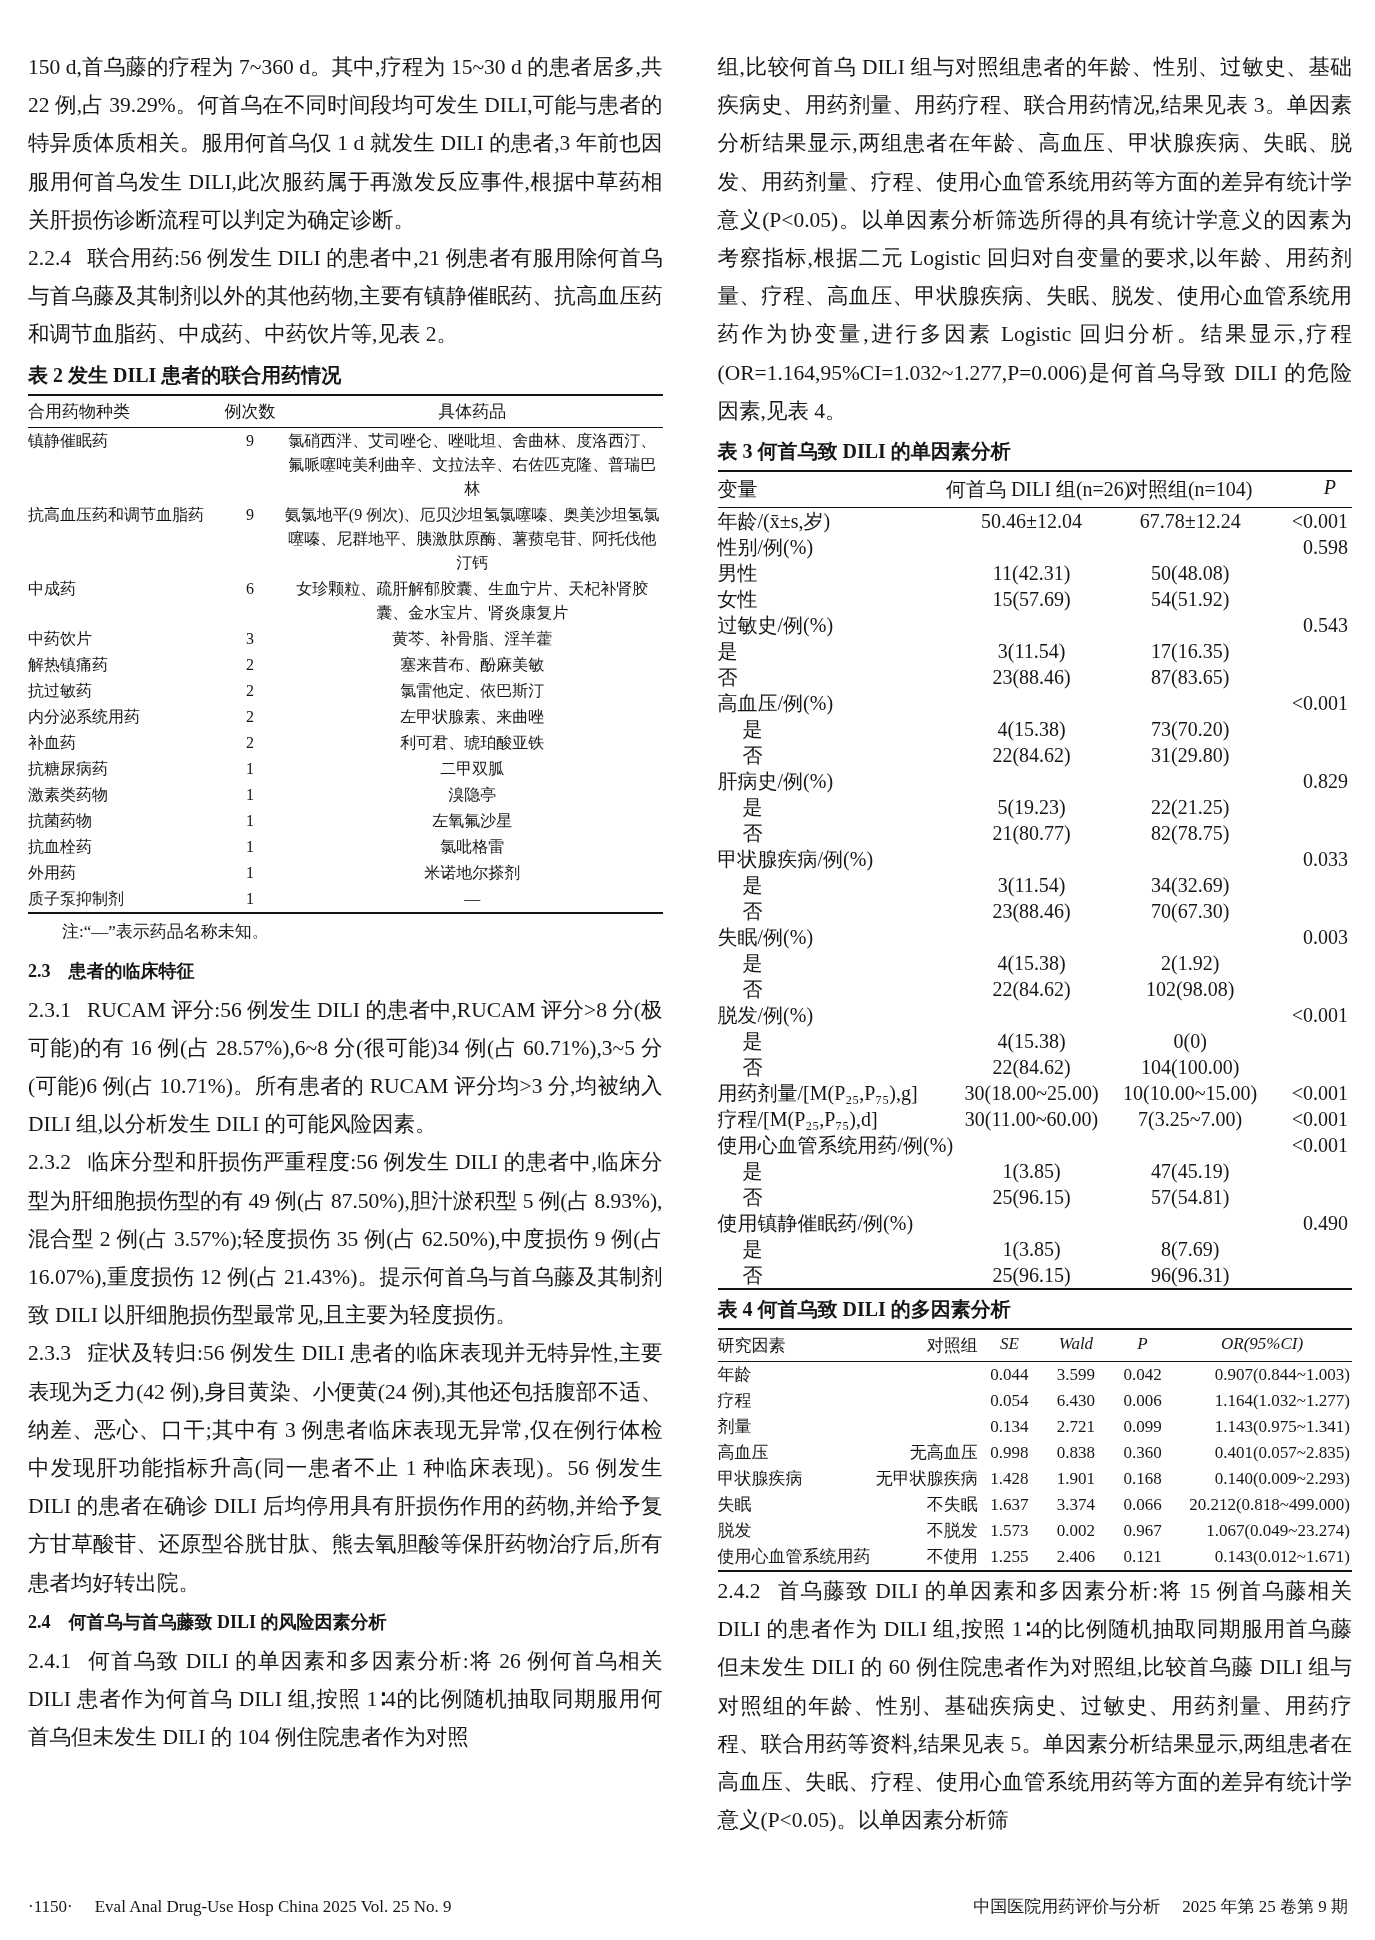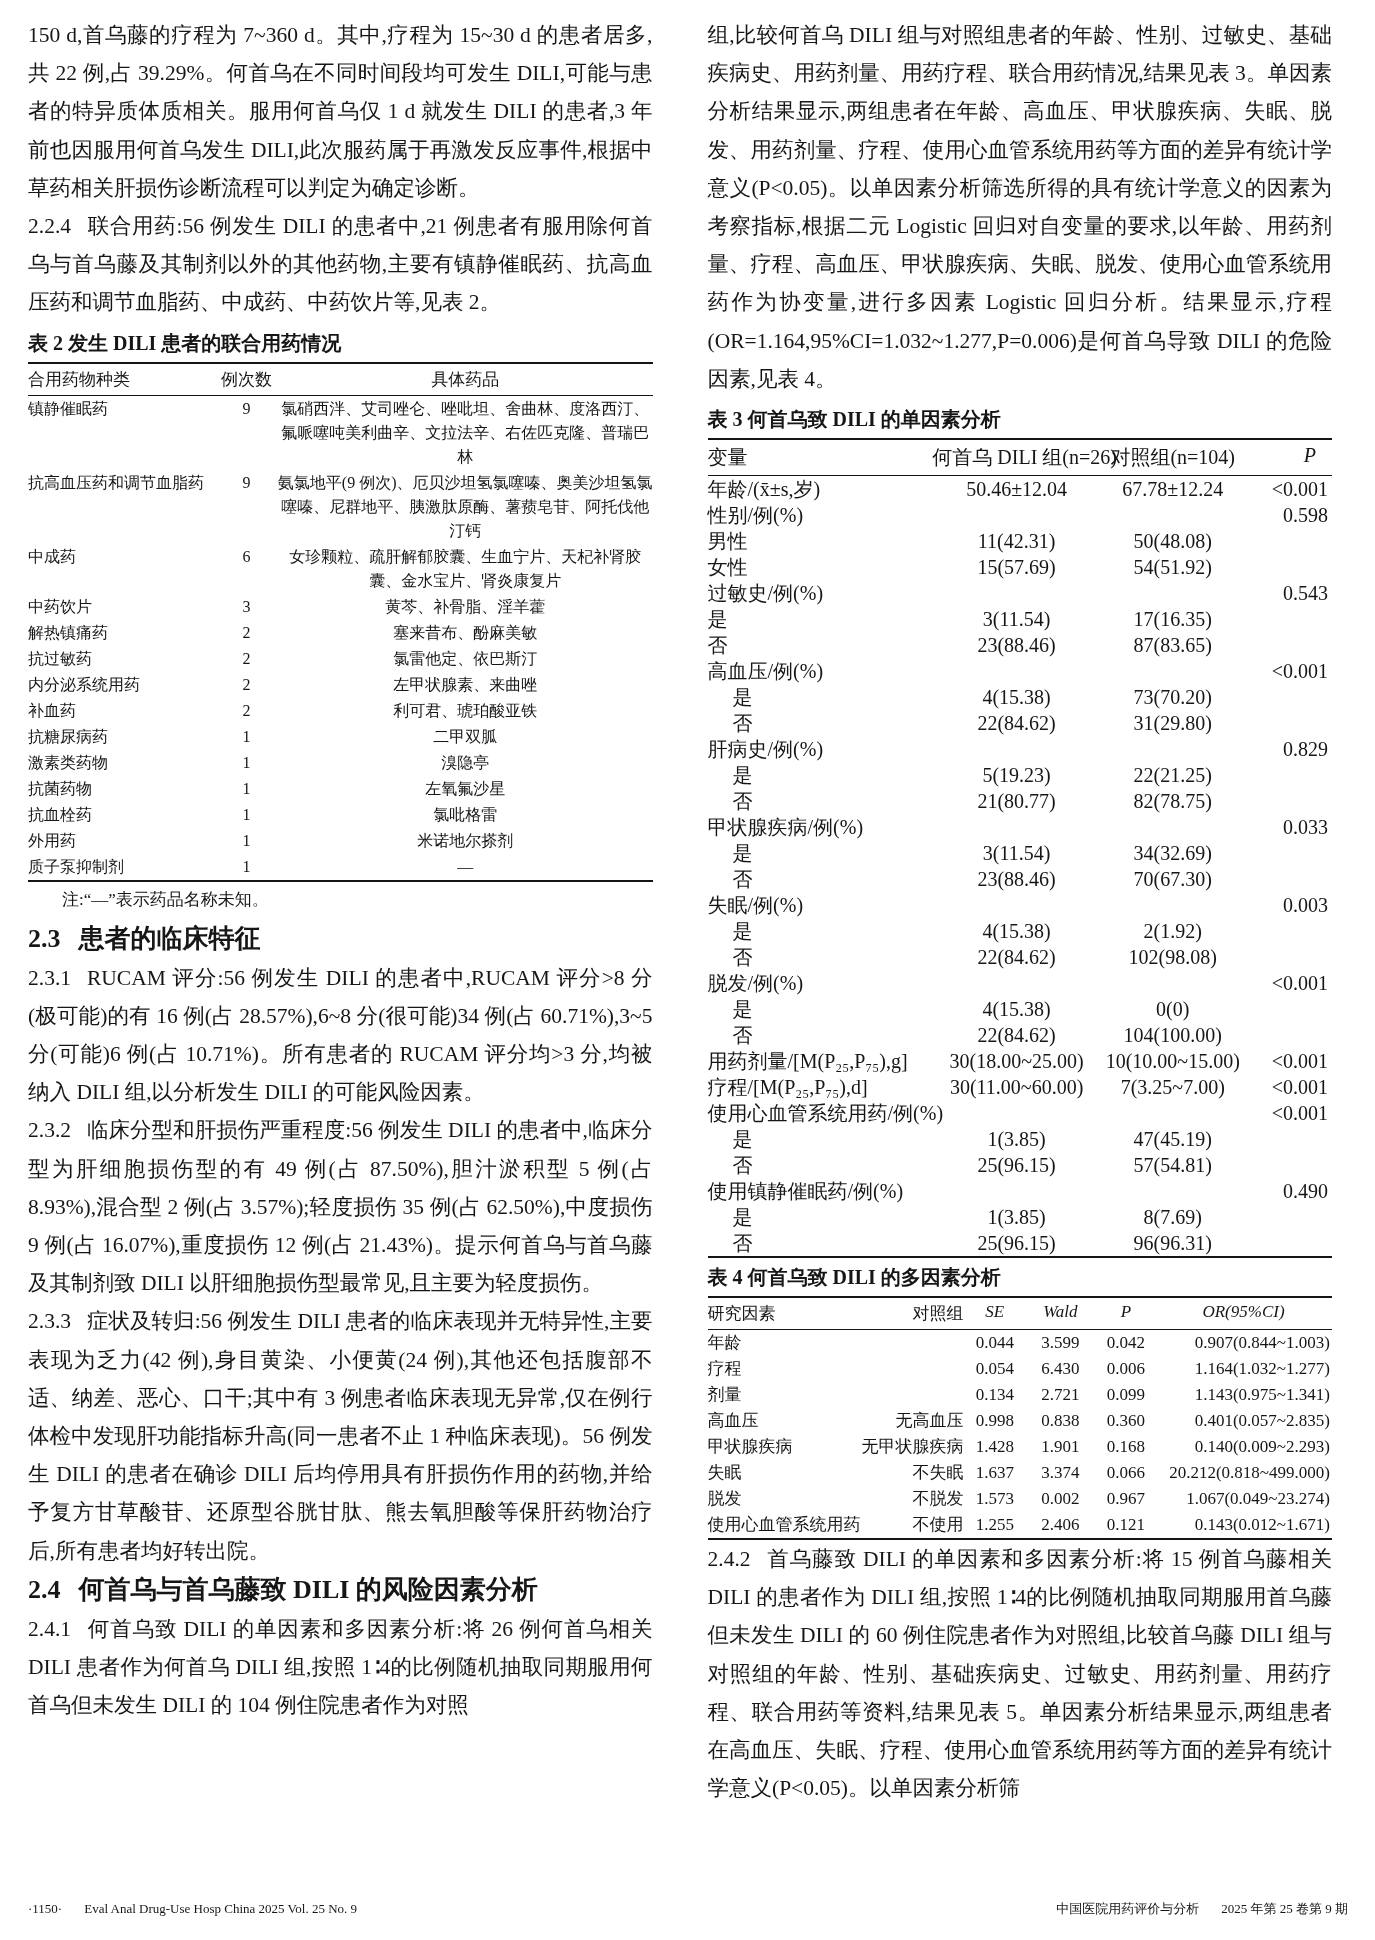--- a/index.html
+++ b/index.html
@@ -1,25 +1,25 @@
 <!DOCTYPE html>
 <html><head>
 <meta charset="utf-8">
 <style>
   html,body{margin:0;padding:0;background:#e8e8e8;}
   .page{
     width:1375px;height:1940px;background:#ffffff;color:#161616;
     font-family:"Liberation Serif","DejaVu Serif",serif;
     position:relative;overflow:hidden;margin:0 auto;
   }
-  .cols{display:flex;gap:55px;padding:16px 43px 0 28px;}
+  .cols{display:flex;gap:55px;padding:16px 23px 0 28px;margin-top:32px;}
   .col{width:638px;}
   p.body{font-size:21.5px;line-height:38.2px;text-align:justify;margin:0;}
   p.body .lab{padding-right:16px;}
-  .h2{font-size:26px;line-height:40px;font-weight:700;margin:0;}
+  .h2{font-size:18px;line-height:40px;font-weight:700;margin:0;}
   .h2 .lab{padding-right:18px;}
   .tbl-title{font-size:20px;font-weight:700;margin:8px 0 5px;}
   .tbl{width:100%;border-bottom:2.6px solid #141414;}
   .thead{display:grid;border-top:2.6px solid #141414;border-bottom:1.3px solid #141414;padding:4px 0;}
   .trow{display:grid;}
   
   .t2 .thead,.t2 .trow{grid-template-columns:30% 10% 60%;}
   .t2{font-size:16px;}
   .t2 .thead{font-size:17px;}
   .t2 .trow{line-height:24px;padding:1px 0;}
@@ -43,21 +43,21 @@
   .t4 .trow{line-height:26px;}
   .t4 .f{text-align:left;white-space:nowrap;}
   .t4 .ref{text-align:right;white-space:nowrap;}
   .t4 .num{text-align:center;white-space:nowrap;}
   .t4 .or{text-align:right;padding-right:2px;white-space:nowrap;}
   .t4 .thead .or{text-align:center;}
   .italic{font-style:italic;}
   .footer{
     position:absolute;left:28px;right:27px;bottom:22px;
     display:flex;justify-content:space-between;align-items:baseline;
-    font-size:13px;
+    font-size:17px;
   }
   .footer .grp{display:flex;gap:22px;align-items:baseline;}
   .mt6{margin-top:6px;}
 </style>
 </head>
 <body>
 
 <div class="page">
   <div class="cols">
 

